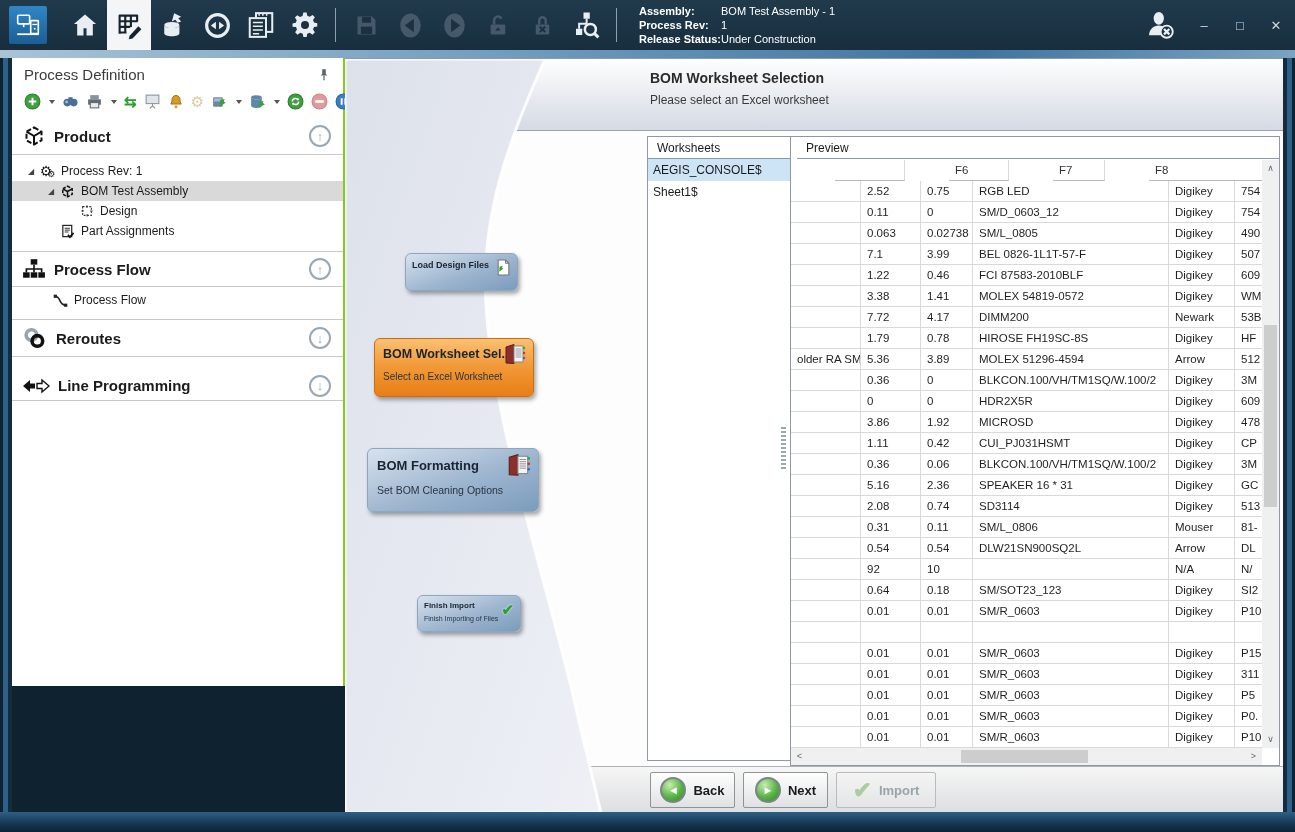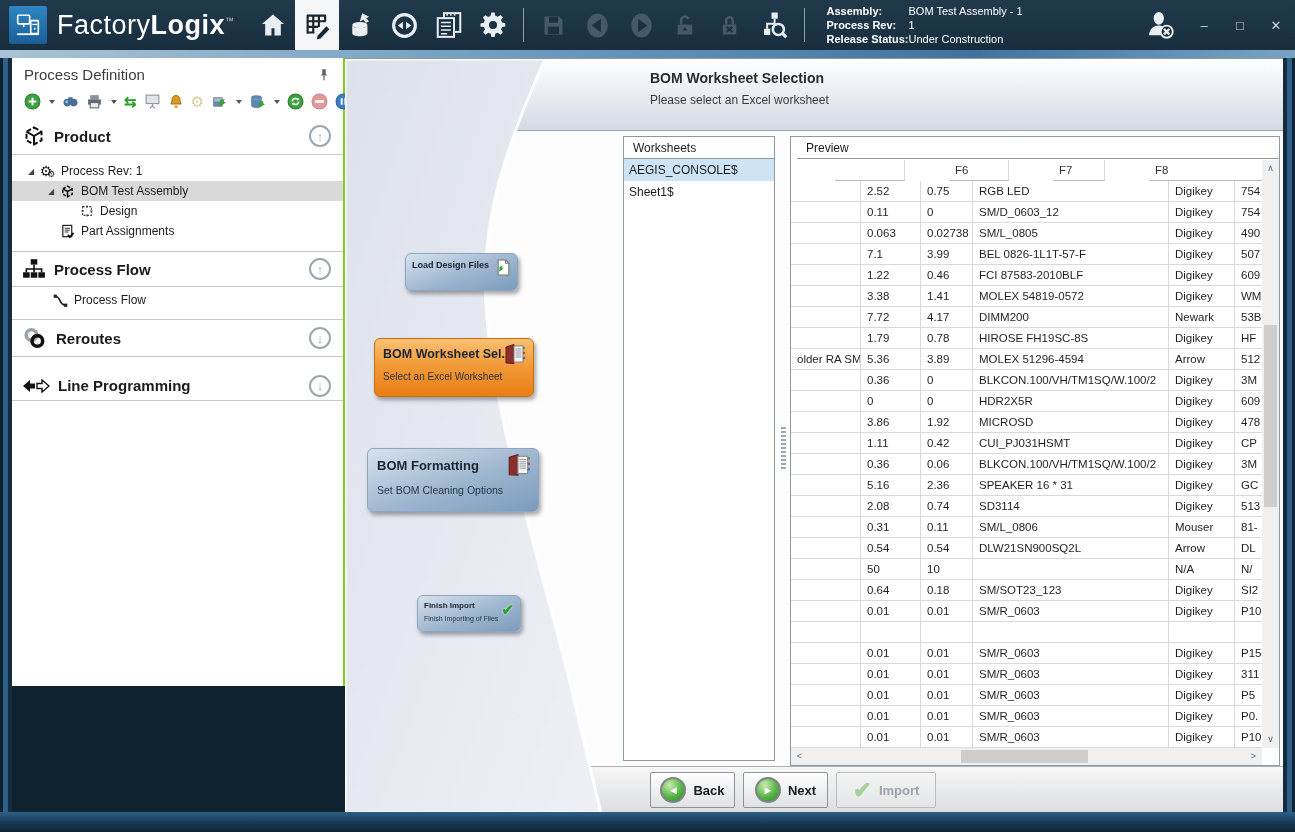--- a/index.html
+++ b/index.html
@@ -108,23 +108,20 @@
   <div class="logo-tile">
     <svg width="26" height="26" viewBox="0 0 24 24">
       <rect x="2.5" y="3" width="11" height="8" rx="1" fill="none" stroke="#fff" stroke-width="1.5"></rect>
       <line x1="8" y1="11" x2="8" y2="14" stroke="#fff" stroke-width="1.5"></line>
       <rect x="14.5" y="8" width="7" height="12" rx="0.5" fill="none" stroke="#fff" stroke-width="1.5"></rect>
       <line x1="16" y1="11.5" x2="20.5" y2="11.5" stroke="#fff" stroke-width="1.2"></line>
       <circle cx="18.2" cy="15.5" r="0.9" fill="#fff"></circle>
       <line x1="2" y1="20.5" x2="22" y2="20.5" stroke="#fff" stroke-width="1.6"></line>
     </svg>
   </div>
-  <div class="logo-text">
-    <span class="light">Factory</span><span class="bold">Logix</span><sup>™</sup>
-  </div>
 
   <div class="tb-icons">
     <div class="tb-btn">
       <svg width="28" height="28" viewBox="0 0 24 24">
           <path d="M12 3 2.5 11.2h2.8V21h5.4v-6.2h2.6V21h5.4v-9.8h2.8z" fill="#e9eef2"></path>
         </svg>
     </div>
     <div class="tb-btn active">
       <svg width="30" height="30" viewBox="0 0 24 24">
         <g stroke="#15242f" stroke-width="1.7" fill="none">
@@ -475,21 +472,21 @@
         </svg>
     </span>
   </div>
 
   <div class="wcard card-blue" style="left:72px; top:536px; width:104px; height:37px; padding:5px 6px;">
     <div class="wtitle" style="font-size:8px;">Finish Import</div>
     <div class="wsub" style="font-size:7px; margin-top:5px;">Finish Importing of Files</div>
     <span class="wicon" style="color:#2fa02f; font-size:15px; font-weight:700; text-shadow:0 0 2px #fff;">✔</span>
   </div>
 
-  <div class="panel" style="left:278px; top:77px; width:152px; height:625px;">
+  <div class="panel" style="left:302px; top:77px; width:152px; height:625px;">
     <div class="panel-hdr">Worksheets</div>
     <div id="worksheets-list">
         <div class="ws-item selected">AEGIS_CONSOLE$</div>
         <div class="ws-item">Sheet1$</div>
       </div>
   </div>
 
   <div class="splitter-grip" style="left:436px; top:368px;"></div>
 
   <div class="panel" style="left:445px; top:77px; width:490px; height:630px;padding-left:6px;">
@@ -643,21 +640,21 @@
           <div class="trow">
             <div class="cell col0"></div>
             <div class="cell col1">0.54</div>
             <div class="cell col2">0.54</div>
             <div class="cell col3">DLW21SN900SQ2L</div>
             <div class="cell col4">Arrow</div>
             <div class="cell col5">DL</div>
           </div>
           <div class="trow">
             <div class="cell col0"></div>
-            <div class="cell col1">50</div>
+            <div class="cell col1">92</div>
             <div class="cell col2">10</div>
             <div class="cell col3"></div>
             <div class="cell col4">N/A</div>
             <div class="cell col5">N/</div>
           </div>
           <div class="trow">
             <div class="cell col0"></div>
             <div class="cell col1">0.64</div>
             <div class="cell col2">0.18</div>
             <div class="cell col3">SM/SOT23_123</div>

